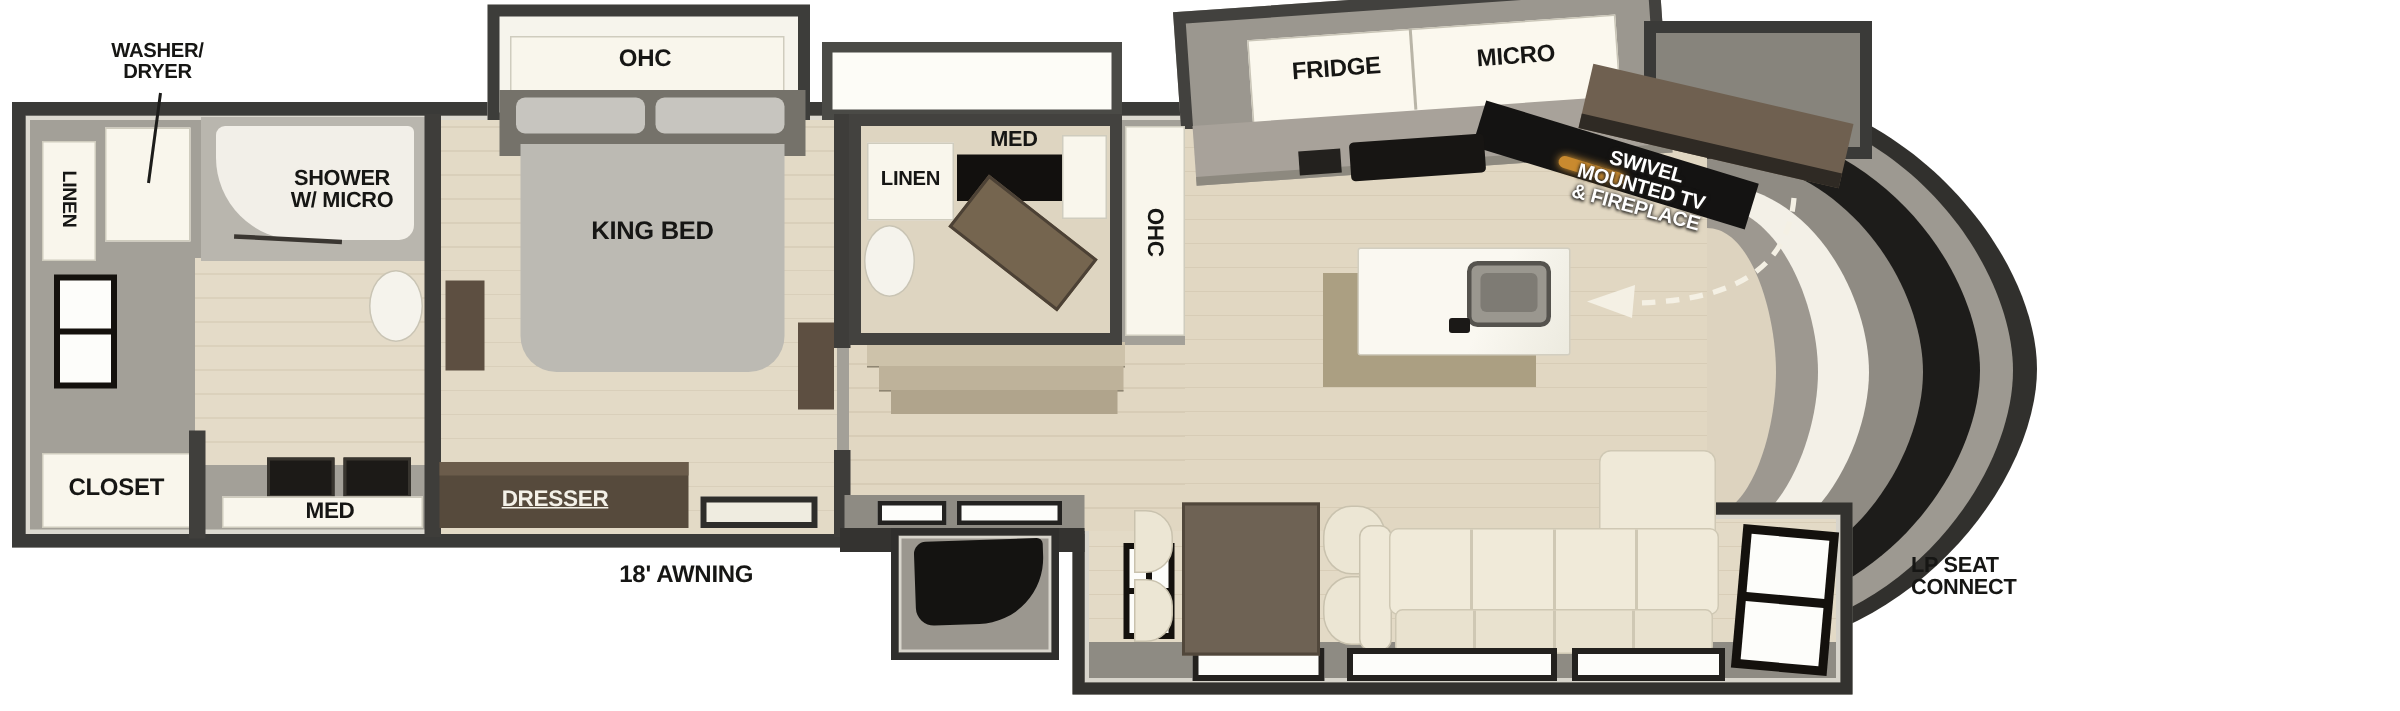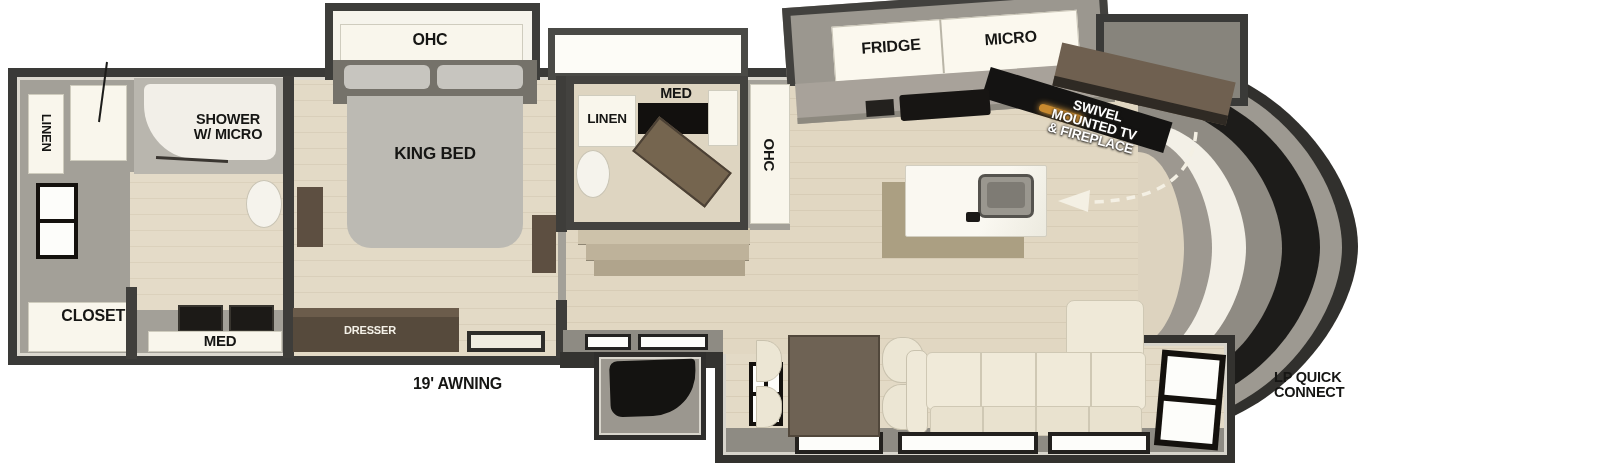--- a/index.html
+++ b/index.html
@@ -69,47 +69,51 @@
   </div>
 
   <div class="abs" style="left:246px;top:180px;width:34px;height:46px;background:#f5f3ec;border:1px solid #c9c4b4;border-radius:50%;z-index:4;"></div>
 
   <div class="win" style="left:36px;top:183px;width:42px;height:76px;grid-template-rows:1fr 1fr;z-index:4;">
     <div></div>
       <div></div>
   </div>
 
   <div class="whitebox" style="left:28px;top:302px;width:99px;height:50px;z-index:4;"></div>
-  <div class="lbl" style="left:30px;top:308px;width:95px;font-size:16px;z-index:5;text-align:right;">CLOSET</div>
+  <div class="lbl" style="left:30px;top:318px;width:95px;font-size:16px;z-index:5;">CLOSET</div>
   <div class="abs" style="left:126px;top:287px;width:11px;height:72px;background:#403f3c;z-index:4;"></div>
 
   <div class="abs" style="left:178px;top:305px;width:45px;height:27px;background:#1c1a17;border:2px solid #38352f;box-sizing:border-box;z-index:4;"></div>
   <div class="abs" style="left:229px;top:305px;width:45px;height:27px;background:#1c1a17;border:2px solid #38352f;box-sizing:border-box;z-index:4;"></div>
   <div class="whitebox" style="left:148px;top:331px;width:134px;height:21px;z-index:4;"></div>
   <div class="lbl" style="left:180px;top:333px;width:80px;font-size:15px;z-index:5;">MED</div>
 
+  <div class="lbl" style="left:50px;top:27px;width:110px;font-size:13.5px;z-index:5;">
+    <span>WASHER/</span>
+    <span>DRYER</span>
+  </div>
 
   <div class="abs" style="left:283px;top:76px;width:11px;height:282px;background:#3e3d3a;z-index:4;"></div>
 
   <div class="abs" style="left:294px;top:80px;width:264px;height:276px;background:repeating-linear-gradient(0deg,#e3dac6 0 15px,#d9cfba 15px 16px);z-index:4;"></div>
 
   <div class="whitebox" style="left:340px;top:24px;width:183px;height:37px;z-index:4;"></div>
   <div class="lbl" style="left:380px;top:32px;width:100px;font-size:16px;z-index:5;">OHC</div>
 
   <div class="abs" style="left:333px;top:60px;width:204px;height:44px;background:#75726a;z-index:4;"></div>
   <div class="abs" style="left:344px;top:65px;width:86px;height:24px;background:#c7c5bf;border-radius:6px;z-index:4;"></div>
   <div class="abs" style="left:437px;top:65px;width:86px;height:24px;background:#c7c5bf;border-radius:6px;z-index:4;"></div>
   <div class="abs" style="left:347px;top:96px;width:176px;height:152px;background:#bcbab3;border-radius:0 0 24px 24px;z-index:4;"></div>
   <div class="lbl" style="left:375px;top:145px;width:120px;font-size:17px;z-index:5;">KING BED</div>
 
   <div class="abs" style="left:297px;top:187px;width:26px;height:60px;background:#5d4f41;z-index:4;"></div>
   <div class="abs" style="left:532px;top:215px;width:24px;height:58px;background:#5d4f41;z-index:4;"></div>
 
   <div class="abs" style="left:293px;top:308px;width:166px;height:44px;background:#564a3c;border-top:9px solid #6b5c4b;box-sizing:border-box;z-index:4;"></div>
-  <div class="lbl" style="left:300px;top:325px;width:140px;font-size:11px;color:#f4f1e8;z-index:5;">DRESSER</div>
+  <div class="lbl" style="left:300px;top:325px;width:140px;font-size:15px;color:#f4f1e8;z-index:5;text-decoration:underline;">DRESSER</div>
 
   <div class="abs" style="left:467px;top:331px;width:78px;height:21px;background:#efece0;border:4px solid #2e2d2a;box-sizing:border-box;z-index:4;"></div>
 
   <div class="abs" style="left:556px;top:76px;width:11px;height:156px;background:#3e3d3a;z-index:4;"></div>
   <div class="abs" style="left:556px;top:300px;width:11px;height:58px;background:#3e3d3a;z-index:4;"></div>
 
   <div class="abs" style="left:566px;top:230px;width:240px;height:124px;background:repeating-linear-gradient(0deg,#e1d7c2 0 15px,#d7ccb6 15px 16px);z-index:3;"></div>
   <div class="abs" style="left:790px;top:86px;width:348px;height:268px;background:repeating-linear-gradient(0deg,#e1d7c2 0 15px,#d7ccb6 15px 16px);z-index:3;"></div>
 
   <div class="abs" style="left:578px;top:228px;width:172px;height:48px;z-index:4;">
@@ -187,23 +191,23 @@
 
   <div class="abs" style="left:795px;top:432px;width:88px;height:22px;background:#fdfdfa;border:4px solid #23211e;box-sizing:border-box;z-index:5;"></div>
   <div class="abs" style="left:898px;top:432px;width:140px;height:22px;background:#fdfdfa;border:4px solid #23211e;box-sizing:border-box;z-index:5;"></div>
   <div class="abs" style="left:1048px;top:432px;width:102px;height:22px;background:#fdfdfa;border:4px solid #23211e;box-sizing:border-box;z-index:5;"></div>
 
   <div class="win" style="left:1158px;top:352px;width:64px;height:96px;grid-template-rows:1fr 1fr;gap:6px;padding:6px;transform:rotate(5deg);z-index:5;">
     <div></div>
       <div></div>
   </div>
 
-  <div class="lbl" style="left:390px;top:376px;width:135px;font-size:16px;z-index:6;">19' AWNING</div>
+  <div class="lbl" style="left:390px;top:376px;width:135px;font-size:16px;z-index:6;">18' AWNING</div>
   <div class="lbl" style="left:1274px;top:370px;width:105px;font-size:14.5px;text-align:left;z-index:6;">
-    <span>LP QUICK</span>
+    <span>LP SEAT</span>
     <span>CONNECT</span>
   </div>
 
   <svg width="1600" height="474" style="z-index:9;pointer-events:none;">
     <line x1="107" y1="62" x2="99" y2="122" stroke="#1c1c1a" stroke-width="2"></line>
     <path d="M1196,132 C1192,178 1158,200 1092,202" fill="none" stroke="#f4f0e4" stroke-width="3.5" stroke-dasharray="9 7"></path>
     <polygon points="1058,201 1090,190 1088,212" fill="#f4f0e4"></polygon>
   </svg>
 
 </div>

